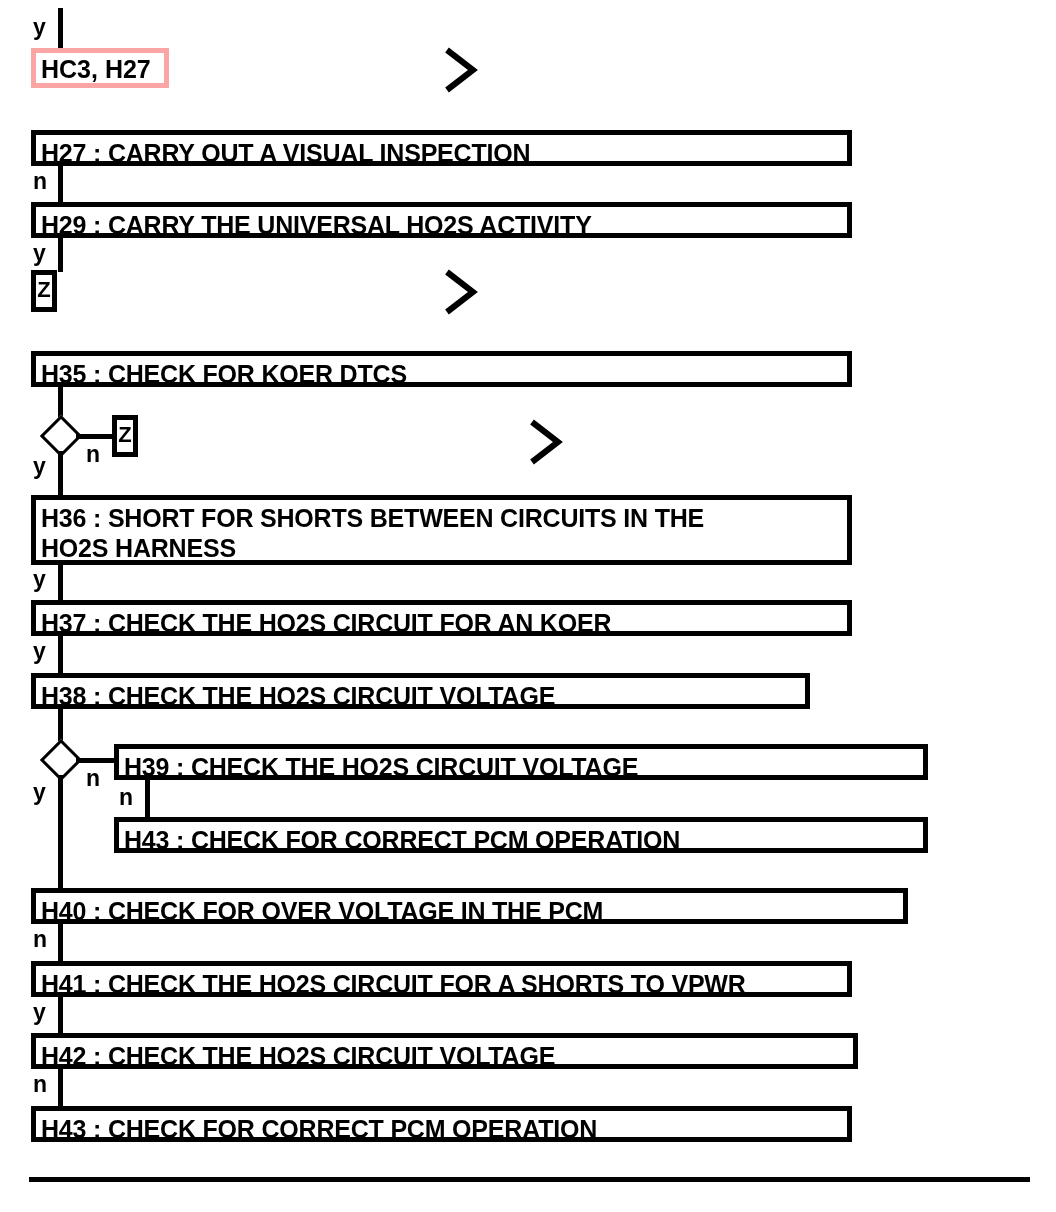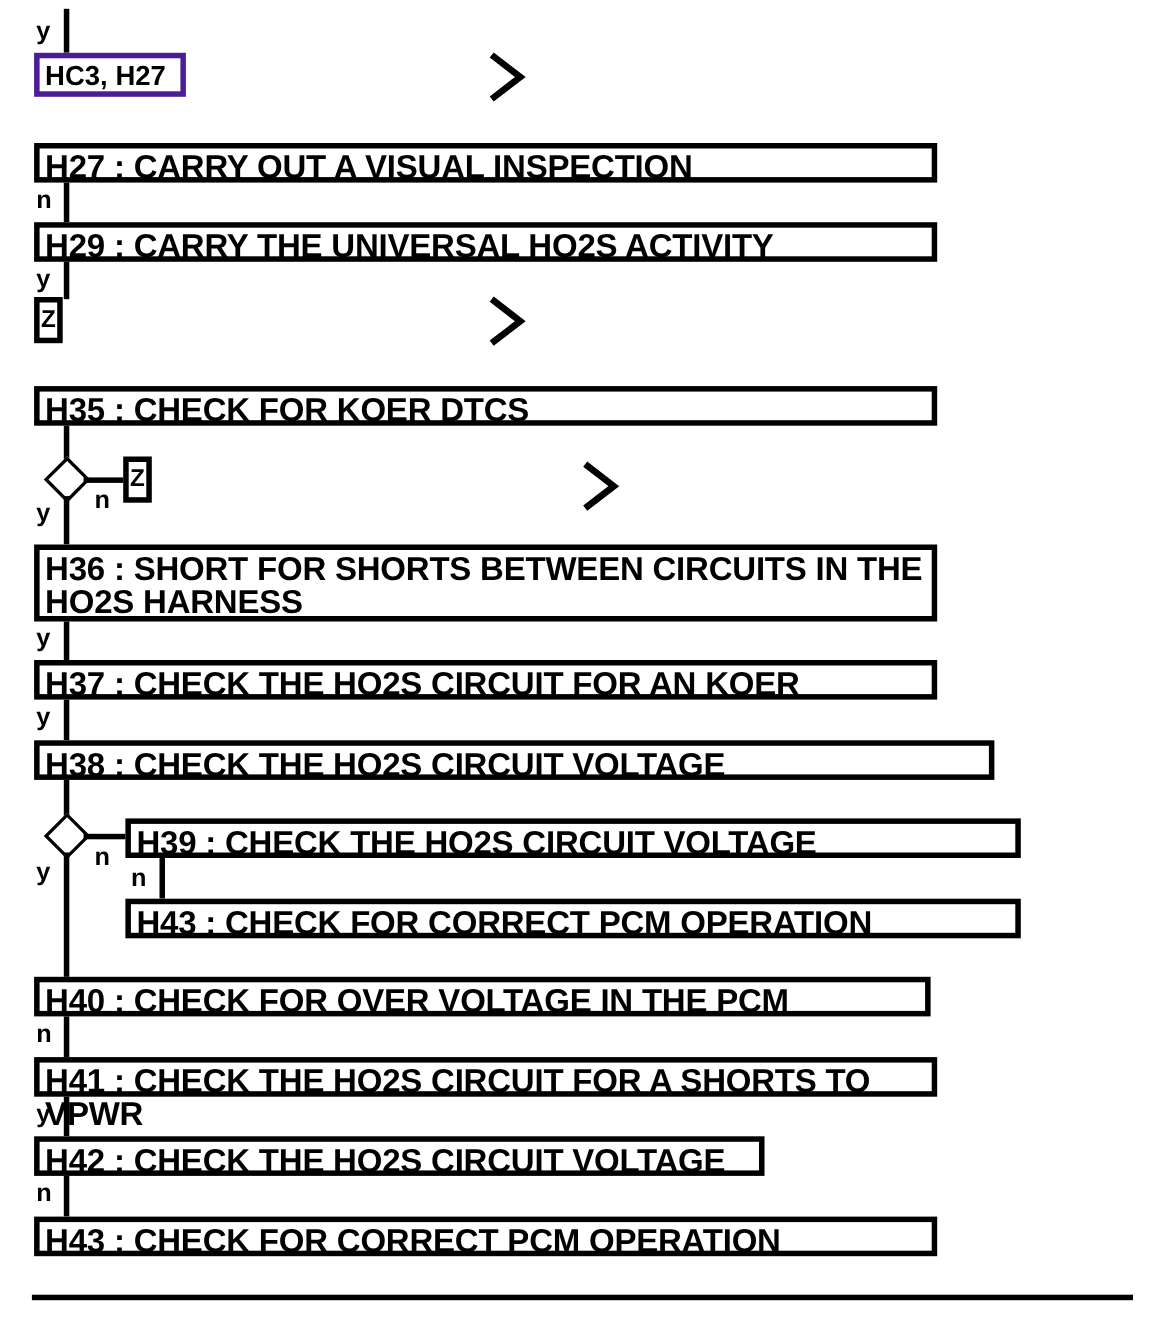--- a/index.html
+++ b/index.html
@@ -16,31 +16,31 @@
     overflow: hidden;
   }
   
   .step-box {
     position: absolute;
     box-sizing: border-box;
     border: 5px solid #000000;
     background: #ffffff;
     color: #000000;
     font-weight: bold;
-    font-size: 30px;
+    font-size: 25px;
     line-height: 30px;
     letter-spacing: -0.2px;
     padding: 3px 0 3px 5px;
     white-space: pre-line;
     text-align: left;
   }
   .tag-box {
     position: absolute;
     box-sizing: border-box;
-    border: 5px solid #4c1d95;
+    border: 5px solid #fca5a5;
     background: #ffffff;
     color: #000000;
     font-weight: bold;
     font-size: 25px;
     line-height: 28px;
     padding: 2px 6px 2px 5px;
     white-space: nowrap;
   }
   
   .v-line {
@@ -157,50 +157,50 @@
 HO2S HARNESS</div>
 
   <div class="v-line" style="left:58px; top:565px; height:35px;"></div>
   <span class="branch-label" style="left:33px; top:568px;">y</span>
 
   <div class="step-box" style="left:31px; top:600px; width:821px; height:36px;">H37 : CHECK THE HO2S CIRCUIT FOR AN KOER</div>
 
   <div class="v-line" style="left:58px; top:636px; height:37px;"></div>
   <span class="branch-label" style="left:33px; top:640px;">y</span>
 
-  <div class="step-box" style="left:31px; top:673px; width:873px; height:36px;">H38 : CHECK THE HO2S CIRCUIT VOLTAGE</div>
+  <div class="step-box" style="left:31px; top:673px; width:779px; height:36px;">H38 : CHECK THE HO2S CIRCUIT VOLTAGE</div>
 
   <div class="v-line" style="left:58px; top:709px; height:36px;"></div>
 
   <div class="diamond" style="left:46px; top:745px;"></div>
 
   <div class="h-line" style="left:76px; top:758px; width:45px;"></div>
   <span class="branch-label" style="left:86px; top:767px;">n</span>
 
   <div class="step-box" style="left:114px; top:744px; width:814px; height:36px;">H39 : CHECK THE HO2S CIRCUIT VOLTAGE</div>
 
   <div class="v-line" style="left:145px; top:780px; height:37px;"></div>
   <span class="branch-label" style="left:119px; top:786px;">n</span>
 
   <div class="step-box" style="left:114px; top:817px; width:814px; height:36px;">H43 : CHECK FOR CORRECT PCM OPERATION</div>
 
   <div class="v-line" style="left:58px; top:775px; height:114px;"></div>
   <span class="branch-label" style="left:33px; top:781px;">y</span>
 
-  <div class="step-box" style="left:31px; top:888px; width:815px; height:36px;">H40 : CHECK FOR OVER VOLTAGE IN THE PCM</div>
+  <div class="step-box" style="left:31px; top:888px; width:877px; height:36px;">H40 : CHECK FOR OVER VOLTAGE IN THE PCM</div>
 
   <div class="v-line" style="left:58px; top:924px; height:37px;"></div>
   <span class="branch-label" style="left:33px; top:928px;">n</span>
 
   <div class="step-box" style="left:31px; top:961px; width:821px; height:36px;">H41 : CHECK THE HO2S CIRCUIT FOR A SHORTS TO VPWR</div>
 
   <div class="v-line" style="left:58px; top:997px; height:36px;"></div>
   <span class="branch-label" style="left:33px; top:1001px;">y</span>
 
-  <div class="step-box" style="left:31px; top:1033px; width:664px; height:36px;">H42 : CHECK THE HO2S CIRCUIT VOLTAGE</div>
+  <div class="step-box" style="left:31px; top:1033px; width:827px; height:36px;">H42 : CHECK THE HO2S CIRCUIT VOLTAGE</div>
 
   <div class="v-line" style="left:58px; top:1069px; height:37px;"></div>
   <span class="branch-label" style="left:33px; top:1073px;">n</span>
 
   <div class="step-box" style="left:31px; top:1106px; width:821px; height:36px;">H43 : CHECK FOR CORRECT PCM OPERATION</div>
 
   <div class="rule" style="left:29px; top:1177px; width:1001px;"></div>
 
 </div>
 

